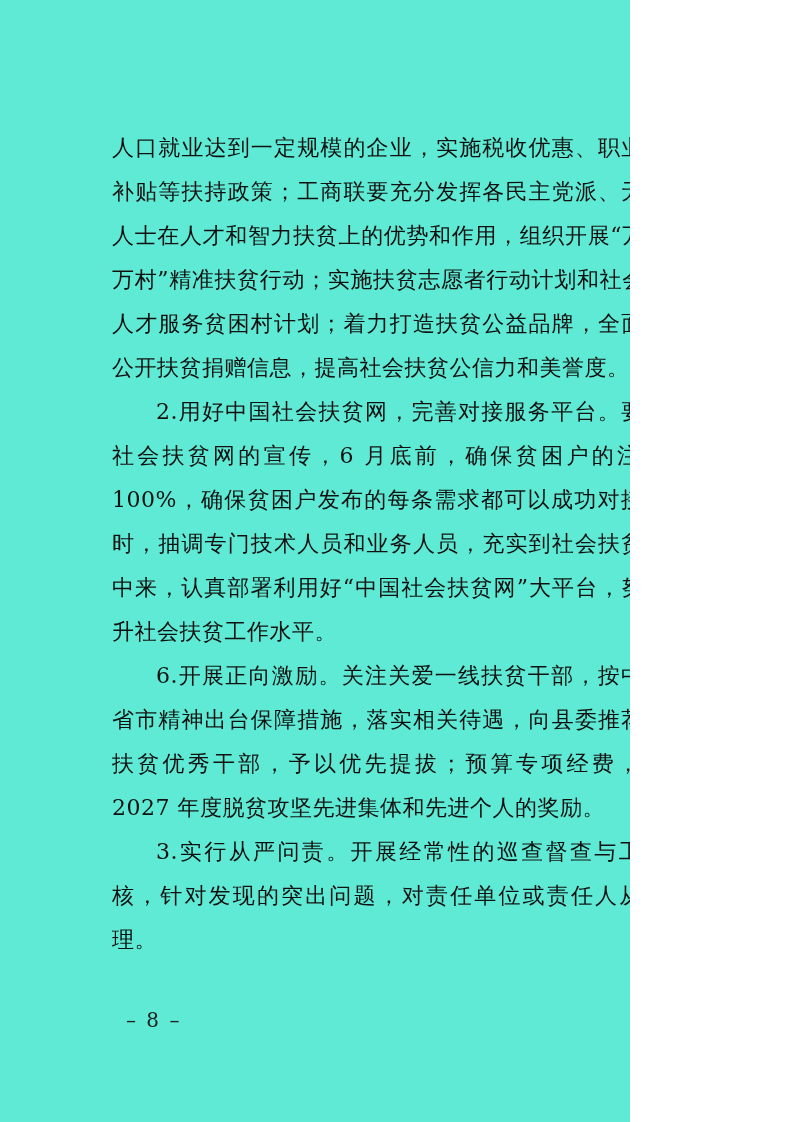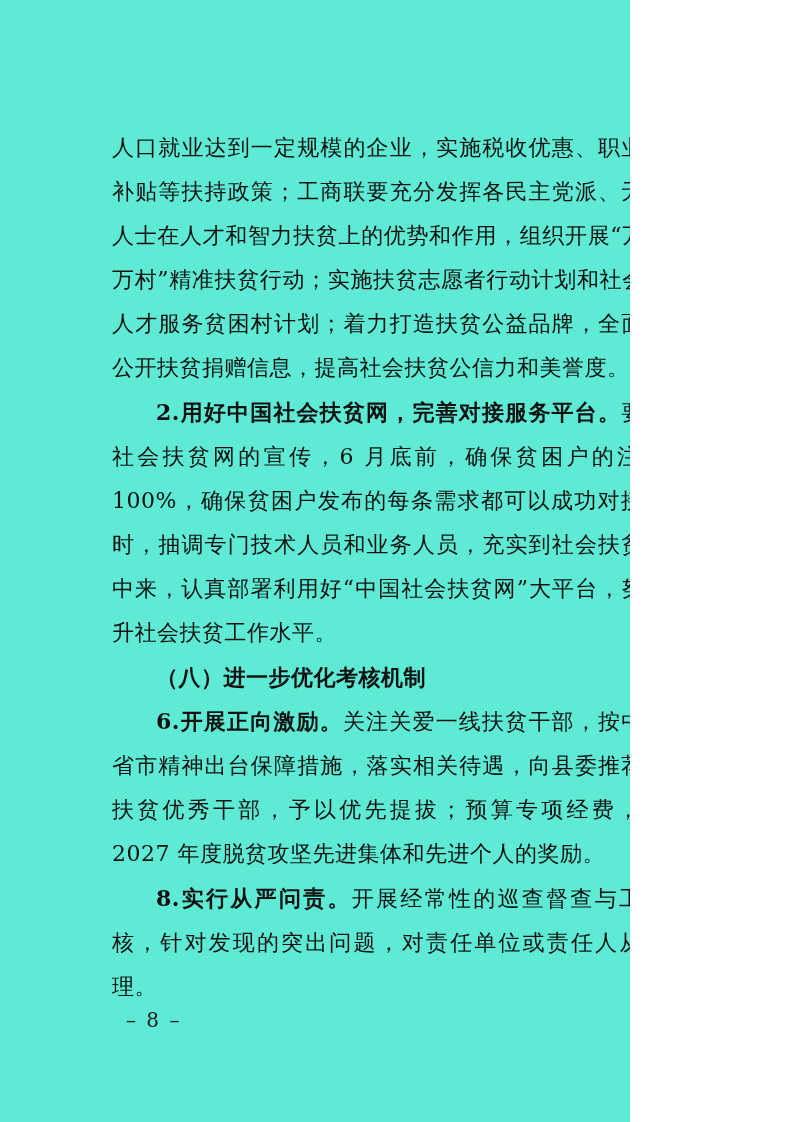--- a/index.html
+++ b/index.html
@@ -31,21 +31,21 @@
     margin: 0;
     padding: 0;
   }
   .para-indent {
     text-indent: 2em;
   }
   .para-flush {
     text-indent: 0;
   }
   .lead-bold {
-    font-weight: 700;
+    font-weight: 400;
   }
   .section-heading {
     font-weight: 700;
     text-indent: 2em;
   }
   .page-footer {
     position: absolute;
     left: 126px;
     top: 1000px;
     font-size: 20px;
@@ -58,23 +58,22 @@
 </head>
 <body>
 
 <div class="page">
   <div class="doc-body">
 
     <p class="para-flush"><span>人口就业达到一定规模的企业，实施税收优惠、职业培训补贴等扶持政策；工商联要充分发挥各民主党派、无党派人士在人才和智力扶贫上的优势和作用，组织开展“万企帮万村”精准扶贫行动；实施扶贫志愿者行动计划和社会专业人才服务贫困村计划；着力打造扶贫公益品牌，全面及时公开扶贫捐赠信息，提高社会扶贫公信力和美誉度。</span></p>
 
     <p class="para-indent"><span class="lead-bold">2.用好中国社会扶贫网，完善对接服务平台。</span><span>要加大社会扶贫网的宣传，6 月底前，确保贫困户的注册率 100%，确保贫困户发布的每条需求都可以成功对接。同时，抽调专门技术人员和业务人员，充实到社会扶贫队伍中来，认真部署利用好“中国社会扶贫网”大平台，努力提升社会扶贫工作水平。</span></p>
 
-    <p class="section-heading"><span>（八）进一步优化考核机制</span></p>
 
 
     <p class="para-indent"><span class="lead-bold">6.开展正向激励。</span><span>关注关爱一线扶贫干部，按中央、省市精神出台保障措施，落实相关待遇，向县委推荐一批扶贫优秀干部，予以优先提拔；预算专项经费，用于 2027 年度脱贫攻坚先进集体和先进个人的奖励。</span></p>
 
-    <p class="para-indent"><span class="lead-bold">8.实行从严问责。</span><span>开展经常性的巡查督查与工作考核，针对发现的突出问题，对责任单位或责任人从严处理。</span></p>
+    <p class="para-indent"><span class="lead-bold">3.实行从严问责。</span><span>开展经常性的巡查督查与工作考核，针对发现的突出问题，对责任单位或责任人从严处理。</span></p>
 
   </div>
 
   <div class="page-footer"><span>– 8 –</span></div>
 </div>
 
 </body></html>

